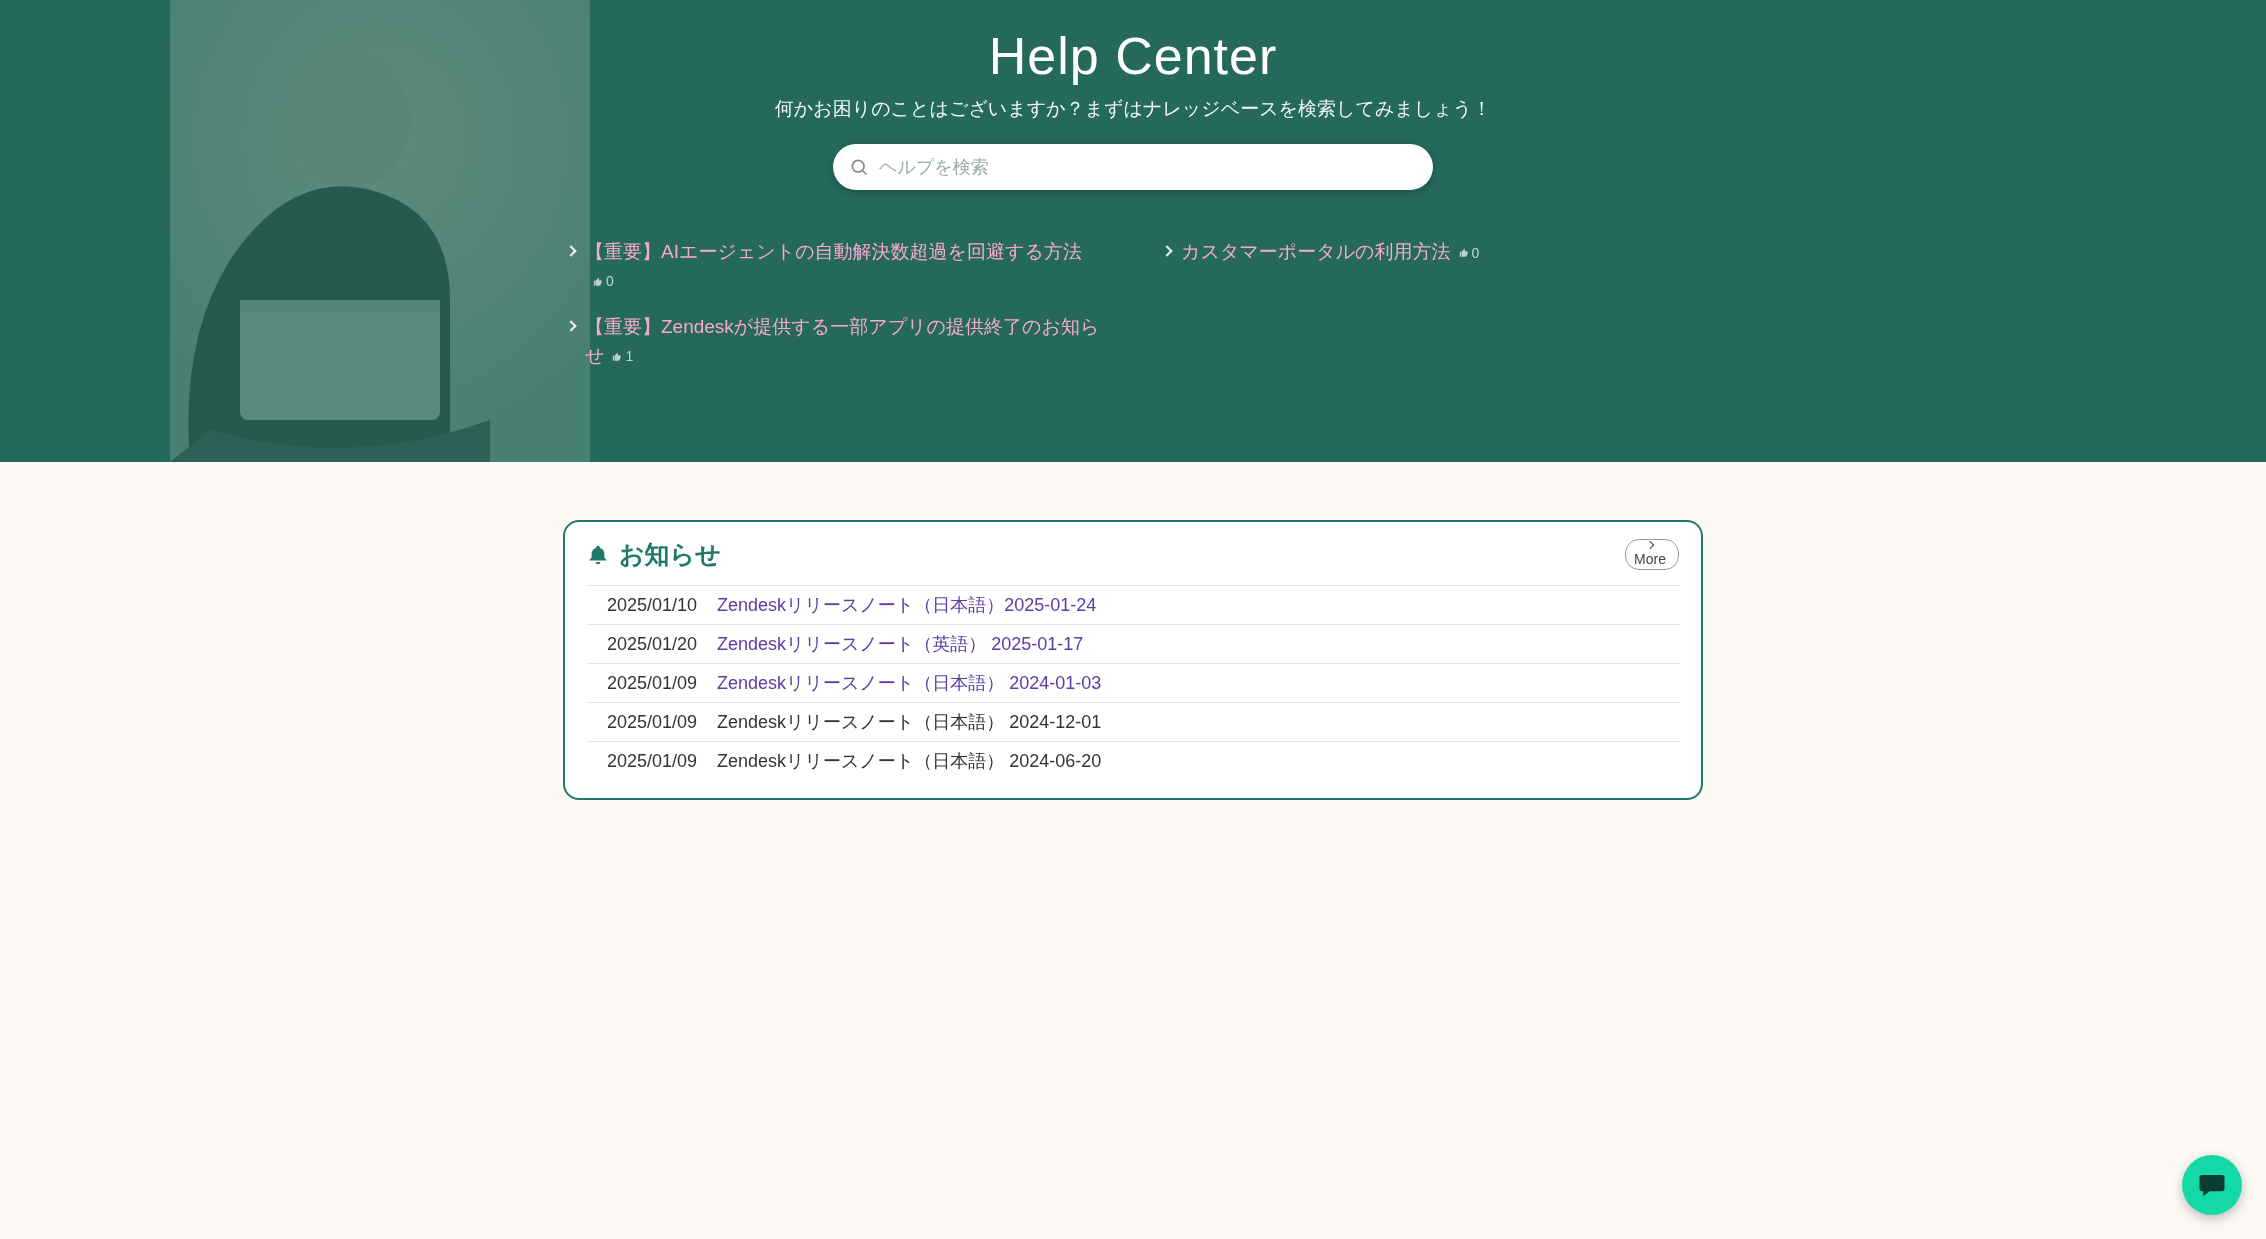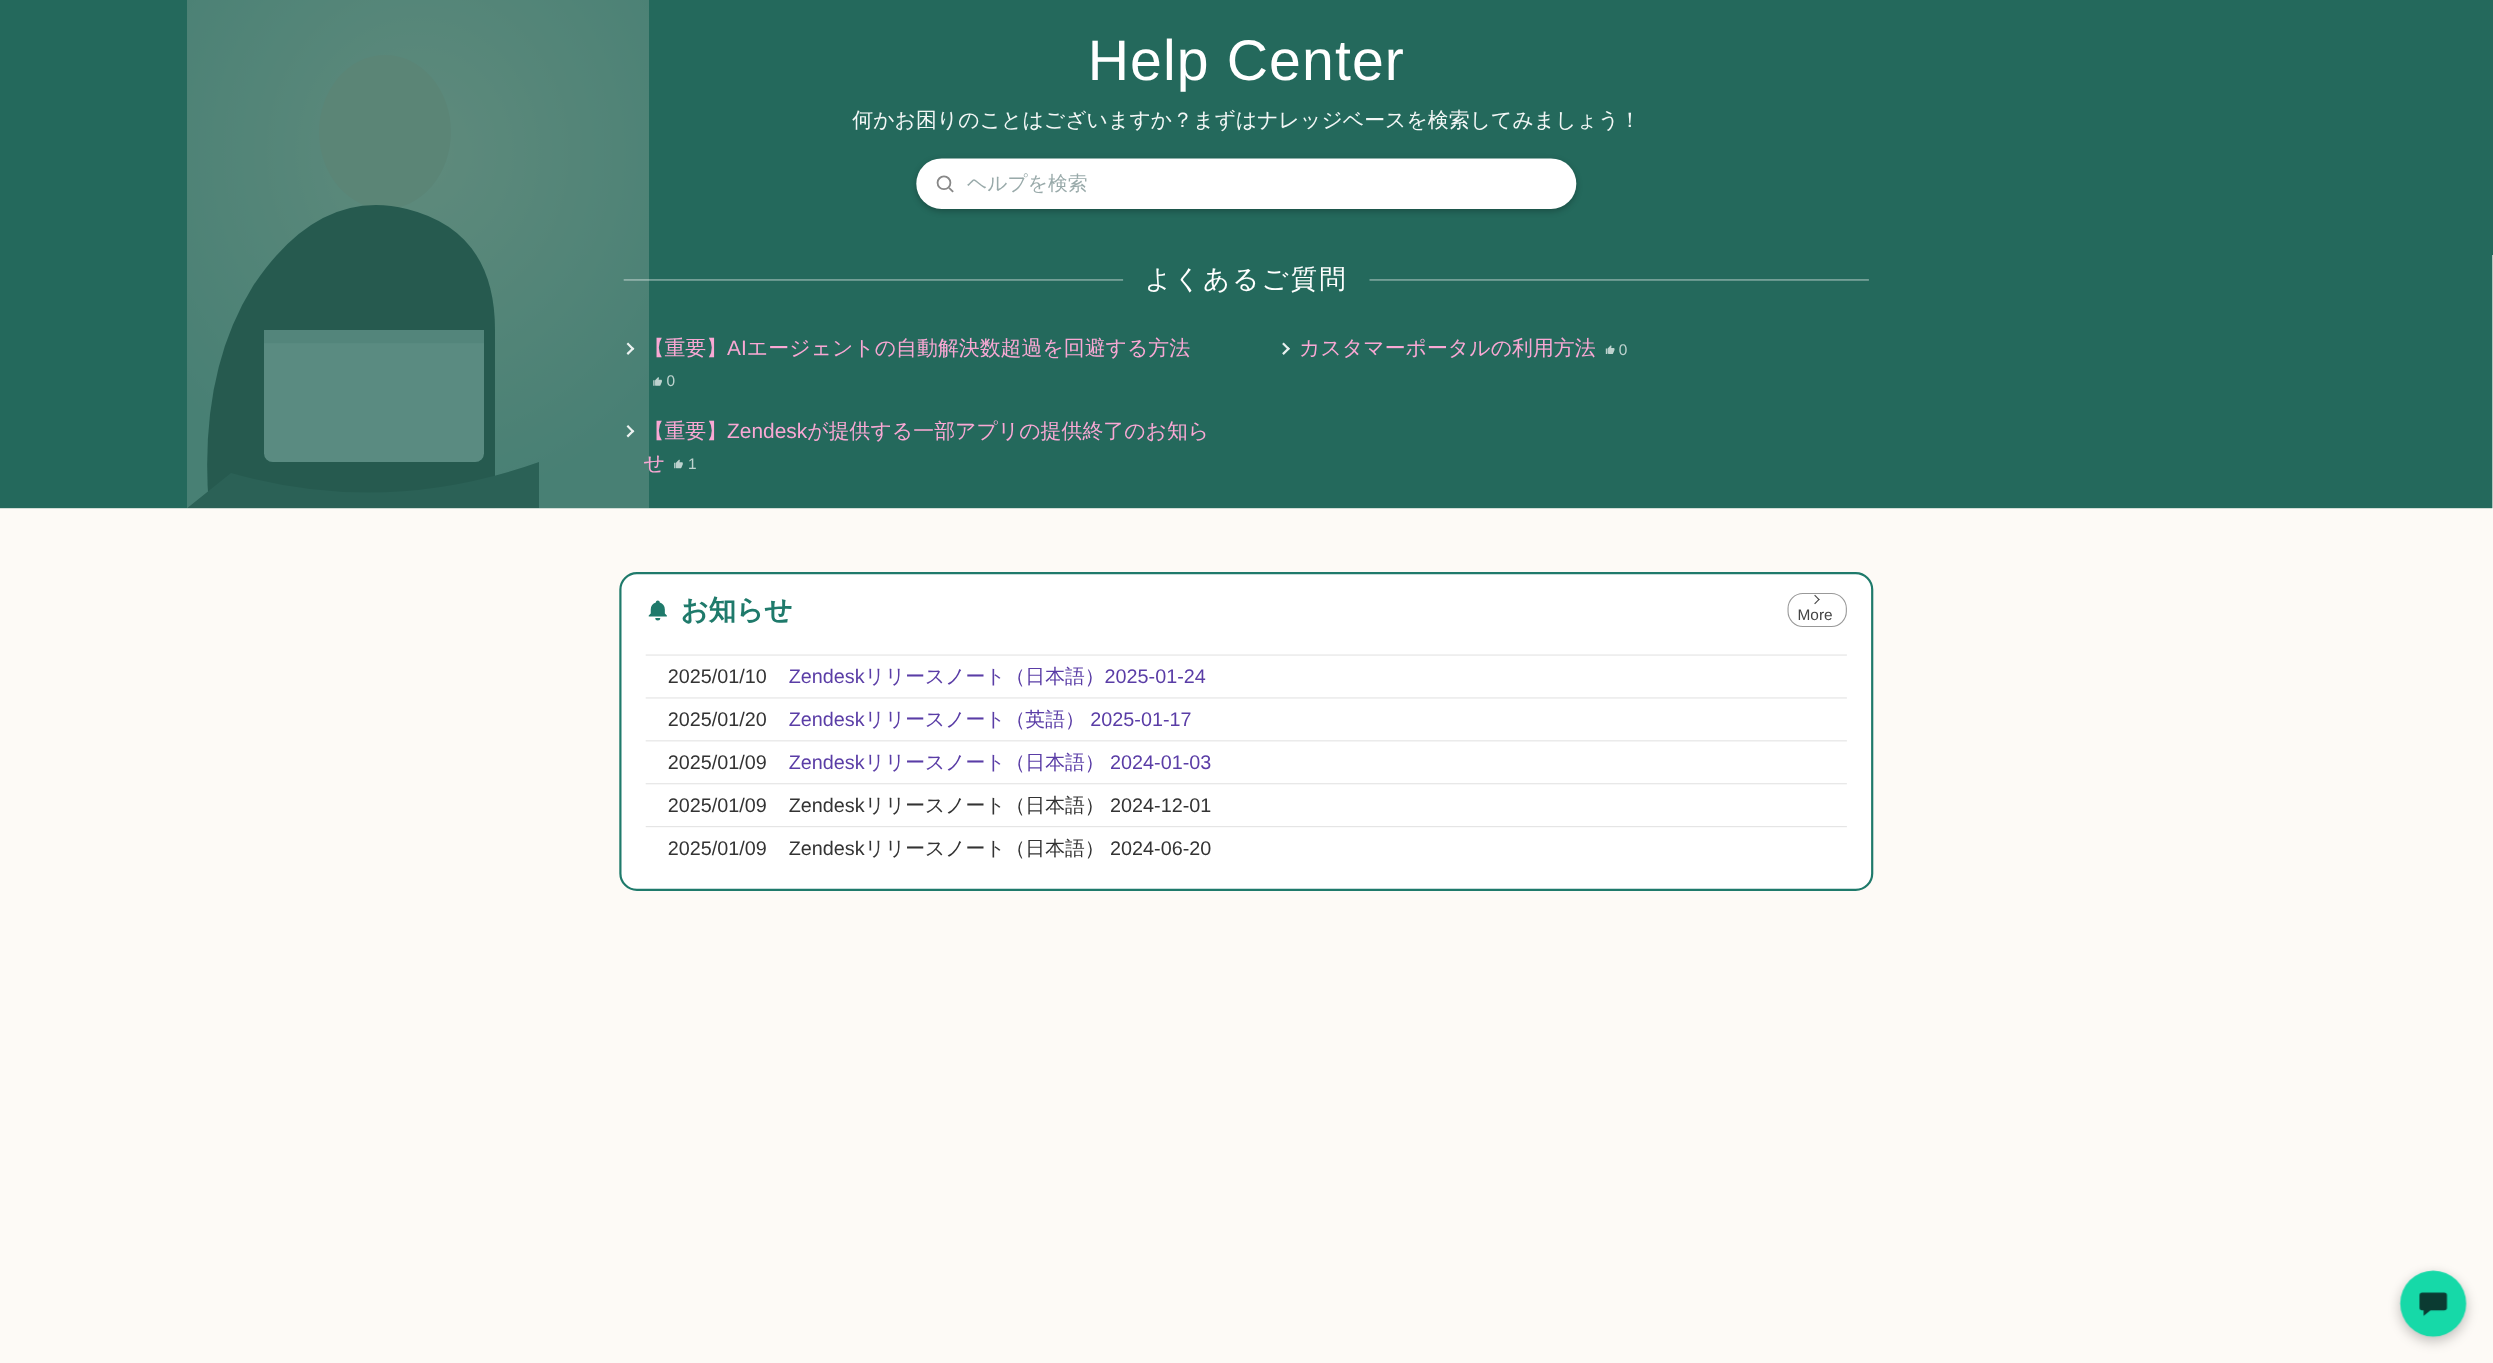--- a/index.html
+++ b/index.html
@@ -133,21 +133,21 @@
   .news-card {
     border: 2px solid #1f7a6b;
     border-radius: 16px;
     padding: 16px 22px 18px;
     background: #fff;
   }
   .news-head {
     display: flex;
     align-items: center;
     justify-content: space-between;
-    margin-bottom: 24px;
+    margin-bottom: 14px;
   }
   .news-title-wrap {
     display: flex;
     align-items: center;
     gap: 10px;
     color: #1f7a6b;
   }
   .news-title {
     font-size: 25px;
     font-weight: 600;
@@ -232,25 +232,20 @@
 
     <div class="search-wrap">
       <svg class="search-icon" viewBox="0 0 24 24" fill="none" stroke="currentColor" stroke-width="2">
         <circle cx="11" cy="11" r="7"></circle>
         <line x1="21" y1="21" x2="16.5" y2="16.5"></line>
       </svg>
       <input class="search-input" type="text" placeholder="ヘルプを検索" style="">
     </div>
 
     <div class="faq-section">
-      <div class="faq-head">
-        <div class="line"></div>
-        <div class="label">よくあるご質問</div>
-        <div class="line"></div>
-      </div>
 
       <div class="faq-grid" id="faq-grid">
           <div class="faq-item">
             <span class="faq-chevron"></span>
             <div><a class="faq-link" href="#">【重要】AIエージェントの自動解決数超過を回避する方法</a><span class="faq-votes"><svg class="thumb-icon" viewBox="0 0 24 24">
                   <path d="M2 21h3V9H2v12zm19-11c0-1.1-.9-2-2-2h-5.3l.8-3.8V4c0-.4-.2-.8-.4-1.1L13 2 6.6 8.4C6.2 8.8 6 9.3 6 9.8V19c0 1.1.9 2 2 2h8c.8 0 1.5-.5 1.8-1.2l3-7c.1-.3.2-.5.2-.8v-2z"></path>
                 </svg>0</span></div>
           </div>
           <div class="faq-item">
             <span class="faq-chevron"></span>

